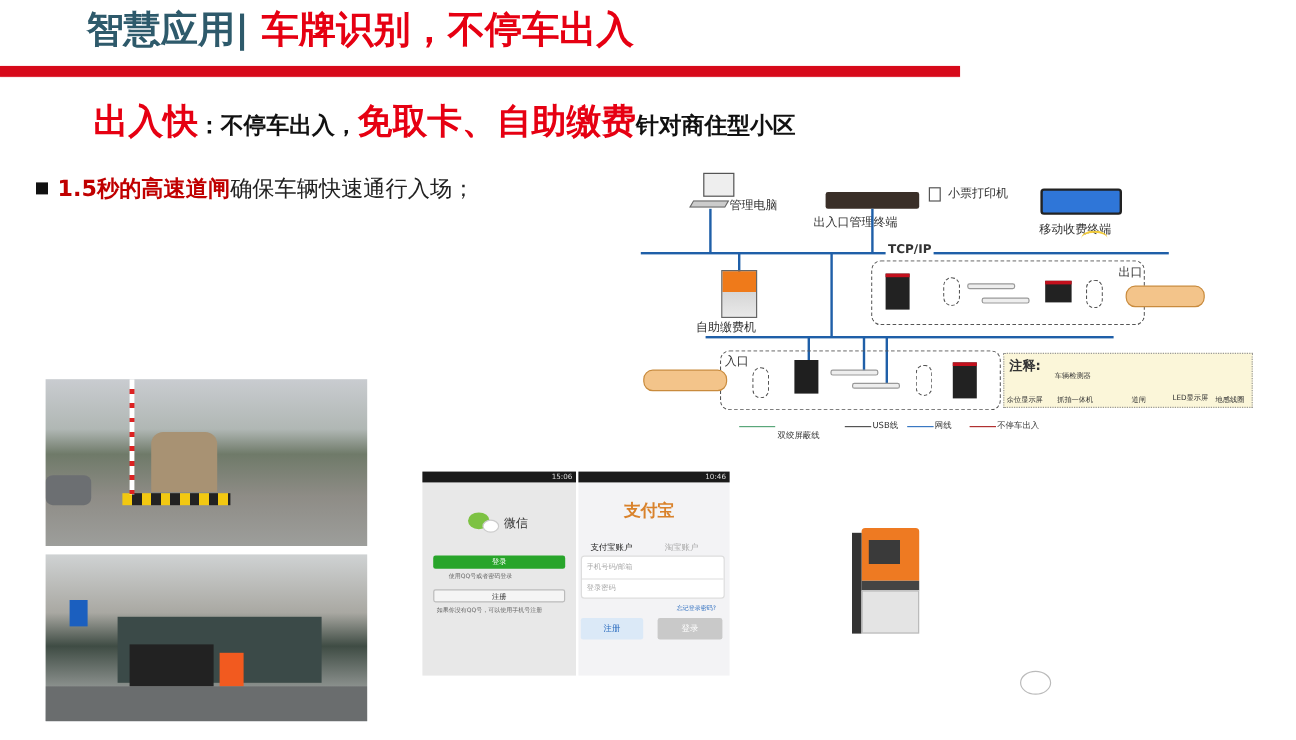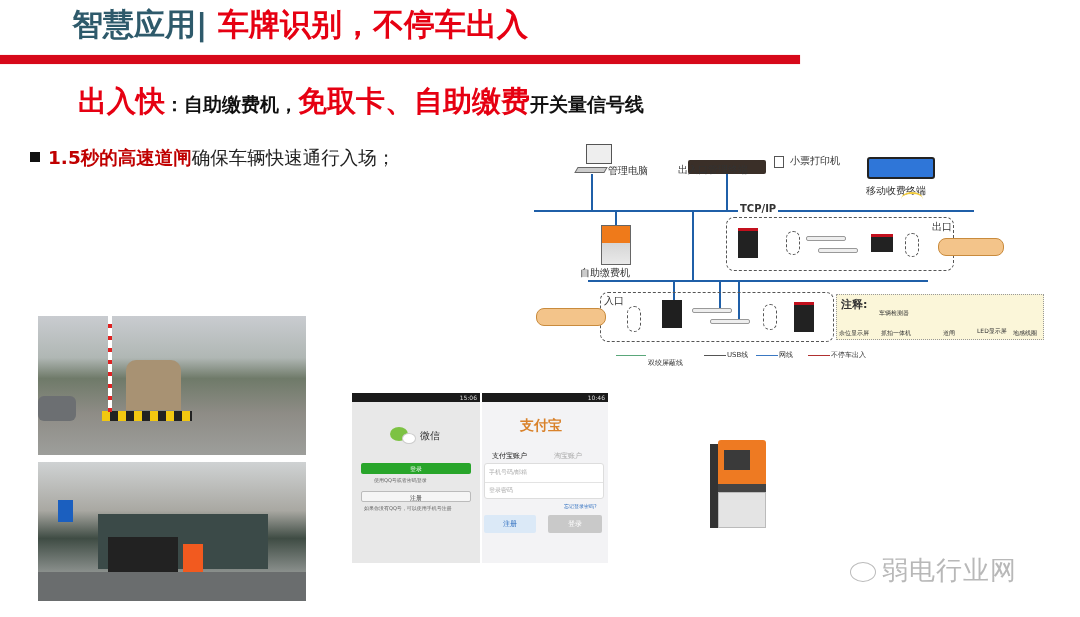--- a/index.html
+++ b/index.html
@@ -60,21 +60,21 @@
 </style>
 </head>
 <body>
 
 <div class="abs title">
   <span class="t1">智慧应用|</span><span class="t2"> 车牌识别，不停车出入</span>
 </div>
 <div class="abs redbar"></div>
 
 <div class="abs subtitle">
-  <span class="big">出入快</span><span class="mid">：自助缴费机，</span><span class="big">免取卡、自助缴费</span><span class="mid">开关量信号线</span>
+  <span class="big">出入快</span><span class="mid">：不停车出入，</span><span class="big">免取卡、自助缴费</span><span class="mid">针对商住型小区</span>
 </div>
 
 <div class="abs bullets">
   <div class="bullet">
     <span class="hl">1.5秒的高速道闸</span><span>确保车辆快速通行入场；</span>
   </div>
 </div>
 
 <div class="abs photo photo1">
   <div style="position:absolute;left:88px;top:44px;width:55px;height:50px;background:#a89273;border-radius:10px 10px 0 0;"></div>
@@ -90,21 +90,21 @@
   <div style="position:absolute;left:0;top:110px;width:268px;height:29px;background:#6a6d6e;"></div>
 </div>
 
 <div class="abs diagram">
 
   <div style="position:absolute;left:58px;top:2px;width:26px;height:20px;background:#eee;border:1px solid #555;"></div>
   <div style="position:absolute;left:48px;top:25px;width:30px;height:6px;background:#ccc;border:1px solid #666;transform:skewX(-30deg);"></div>
   <span class="dlabel" style="left:80px;top:22px;">管理电脑</span>
 
   <div style="position:absolute;left:160px;top:18px;width:78px;height:14px;background:#3a2f28;border-radius:2px;"></div>
-  <span class="dlabel" style="left:150px;top:21px;text-align:right;">出入口管理终端</span>
+  <span class="dlabel" style="left:150px;top:36px;text-align:right;">出入口管理终端</span>
   <div style="position:absolute;left:246px;top:14px;width:10px;height:12px;background:#fff;border:1px solid #555;"></div>
   <span class="dlabel" style="left:262px;top:12px;">小票打印机</span>
 
   <div style="position:absolute;left:339px;top:15px;width:68px;height:22px;background:#2f76d8;border:2px solid #222;border-radius:3px;"></div>
   <span class="dlabel" style="left:338px;top:42px;">移动收费终端</span>
   <div style="position:absolute;left:373px;top:50px;width:22px;height:14px;border-top:2px solid #f2cc3c;border-radius:50% 50% 0 0;"></div>
 
   <div class="netline" style="left:6px;top:68px;width:440px;height:2px;"></div>
   <span class="dlabel" style="left:210px;top:61px;font-weight:bold;background:#fff;padding:0 2px;">TCP/IP</span>
   <div class="netline" style="left:63px;top:32px;width:2px;height:37px;"></div>
@@ -188,14 +188,14 @@
 
 <div class="abs kiosk-photo">
   <div style="position:absolute;left:8px;top:6px;width:48px;height:44px;background:#ee7a22;border-radius:3px 3px 0 0;"></div>
   <div style="position:absolute;left:14px;top:16px;width:26px;height:20px;background:#3a3a3a;"></div>
   <div style="position:absolute;left:0;top:10px;width:8px;height:84px;background:#333;"></div>
   <div style="position:absolute;left:8px;top:50px;width:48px;height:8px;background:#444;"></div>
   <div style="position:absolute;left:8px;top:58px;width:48px;height:36px;background:#e4e4e4;border:1px solid #bbb;"></div>
 </div>
 
 <div class="abs watermark">
-  <span style="display:inline-block;width:26px;height:20px;border:1.5px solid #bbb;border-radius:50%;vertical-align:middle;margin-right:6px;"></span><span>弱电行业网</span>
+  <span style="display:inline-block;width:26px;height:20px;border:1.5px solid #bbb;border-radius:50%;vertical-align:middle;margin-right:6px;"></span>
 </div>
 
 </body></html>

